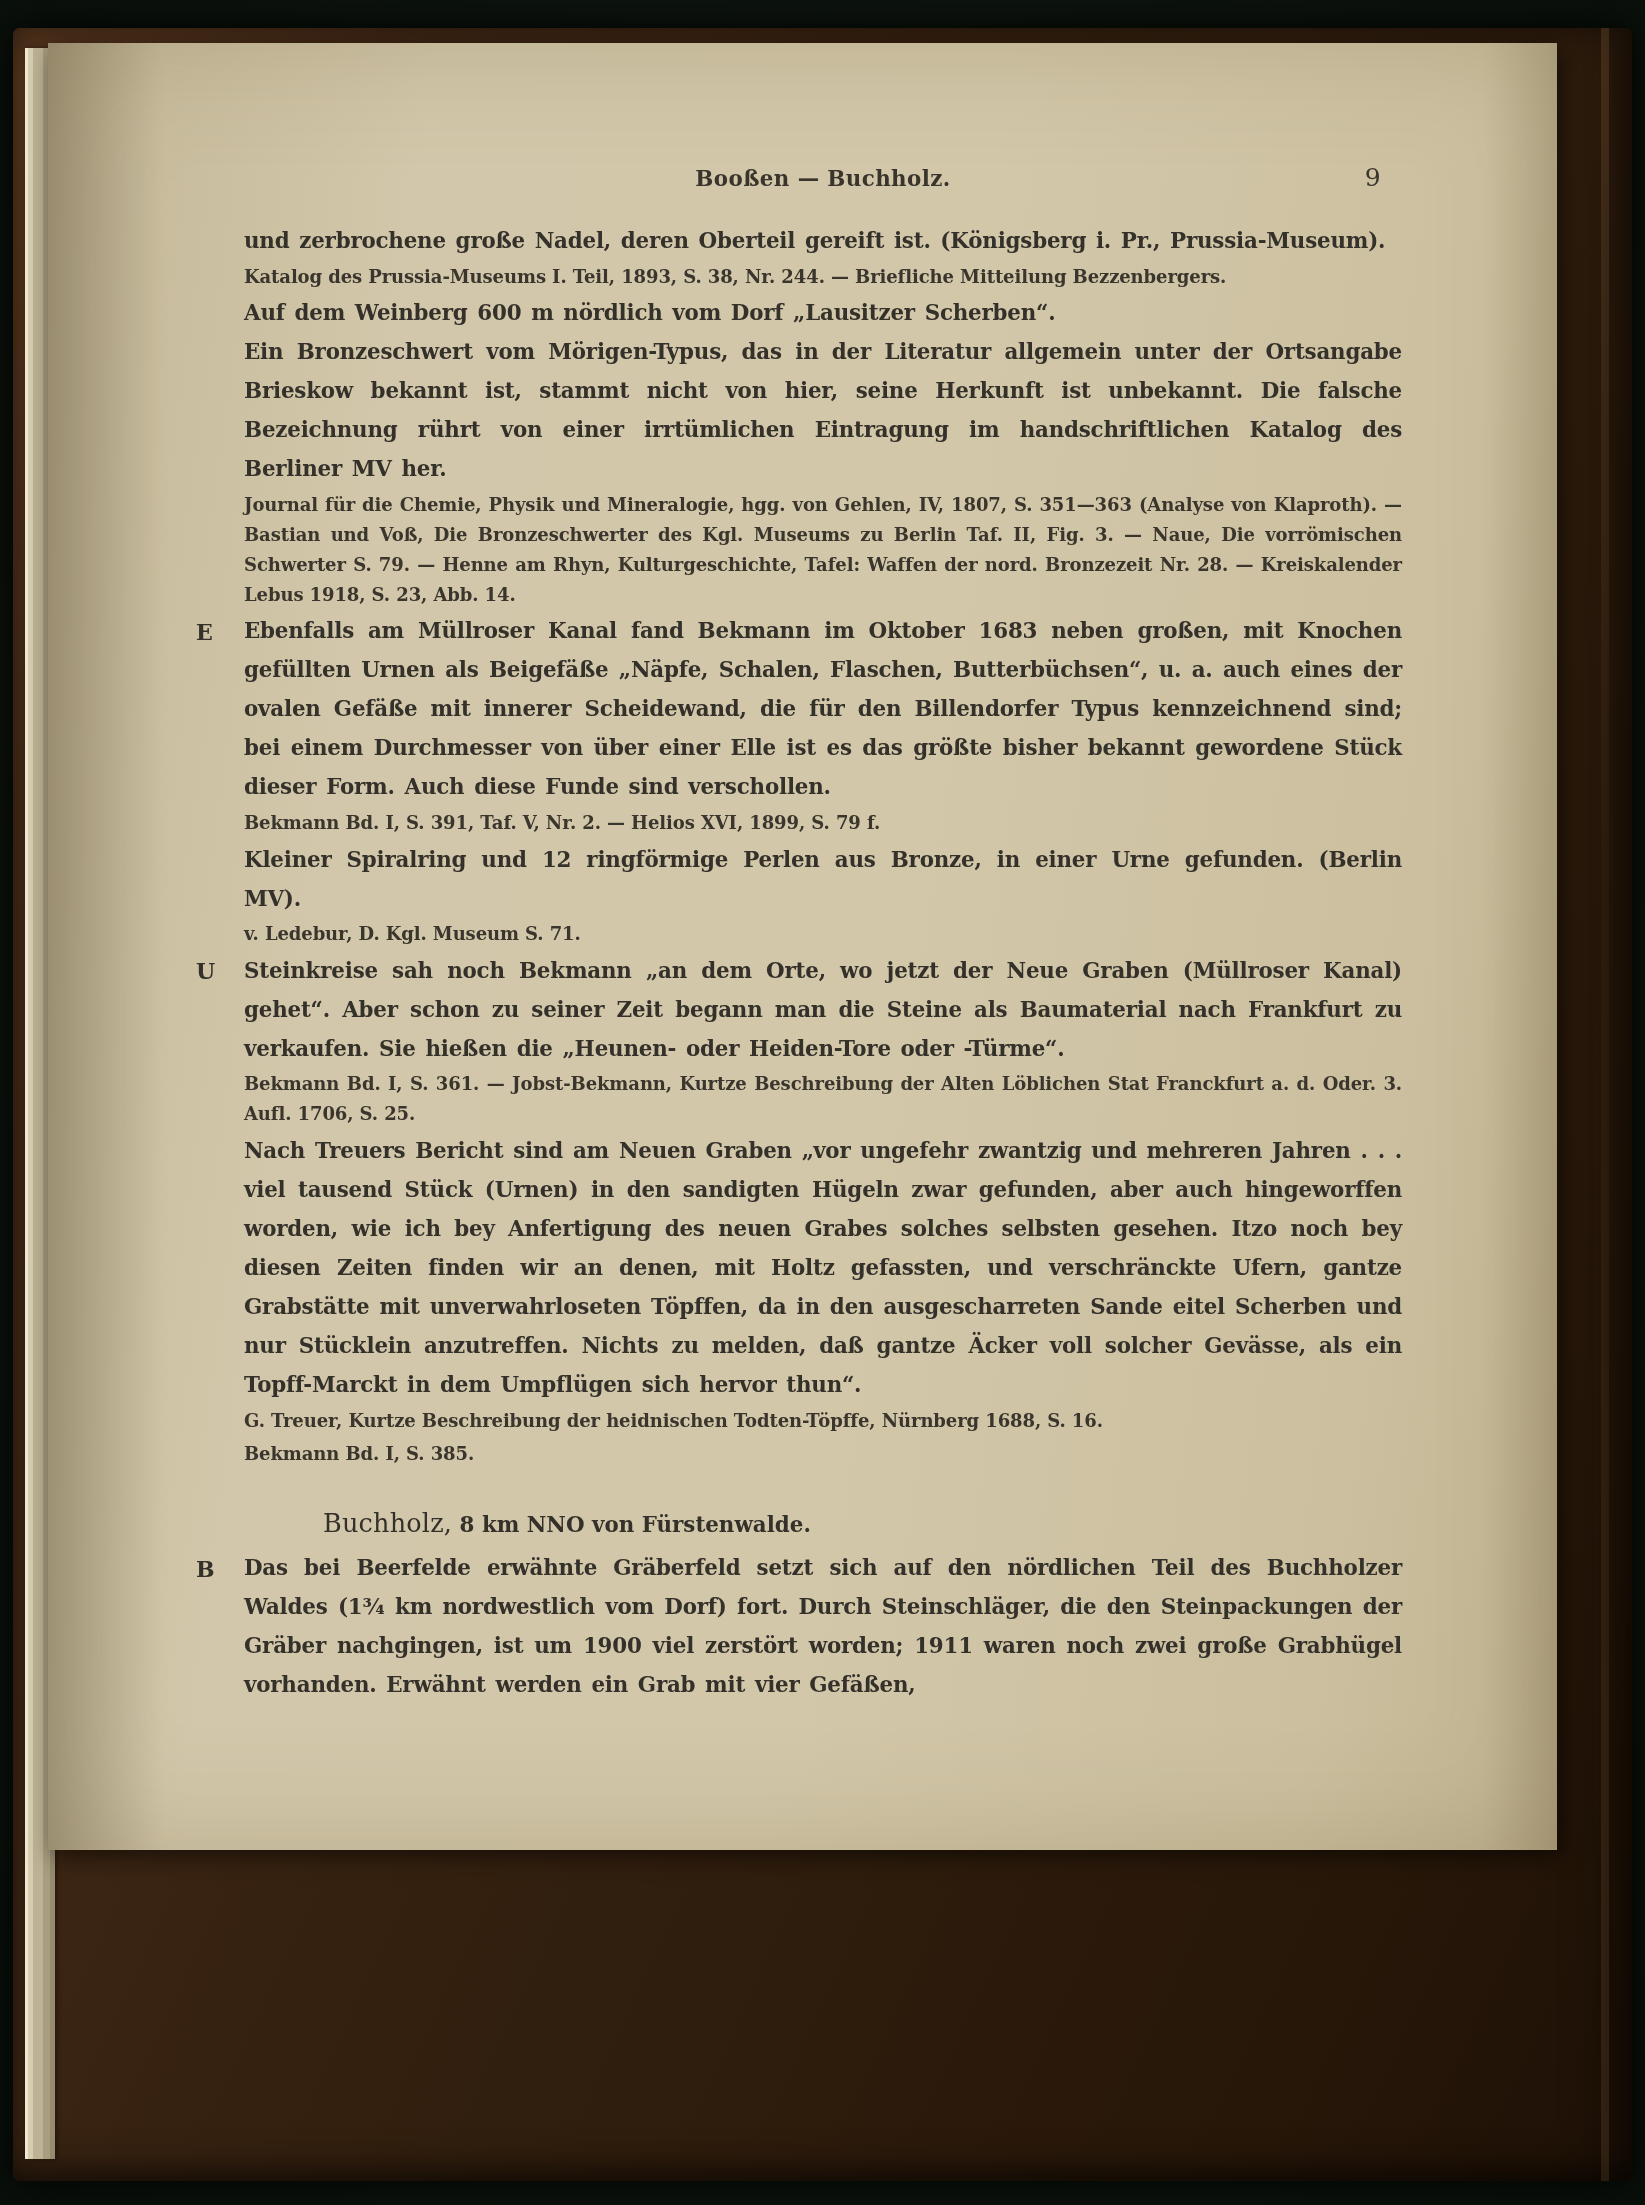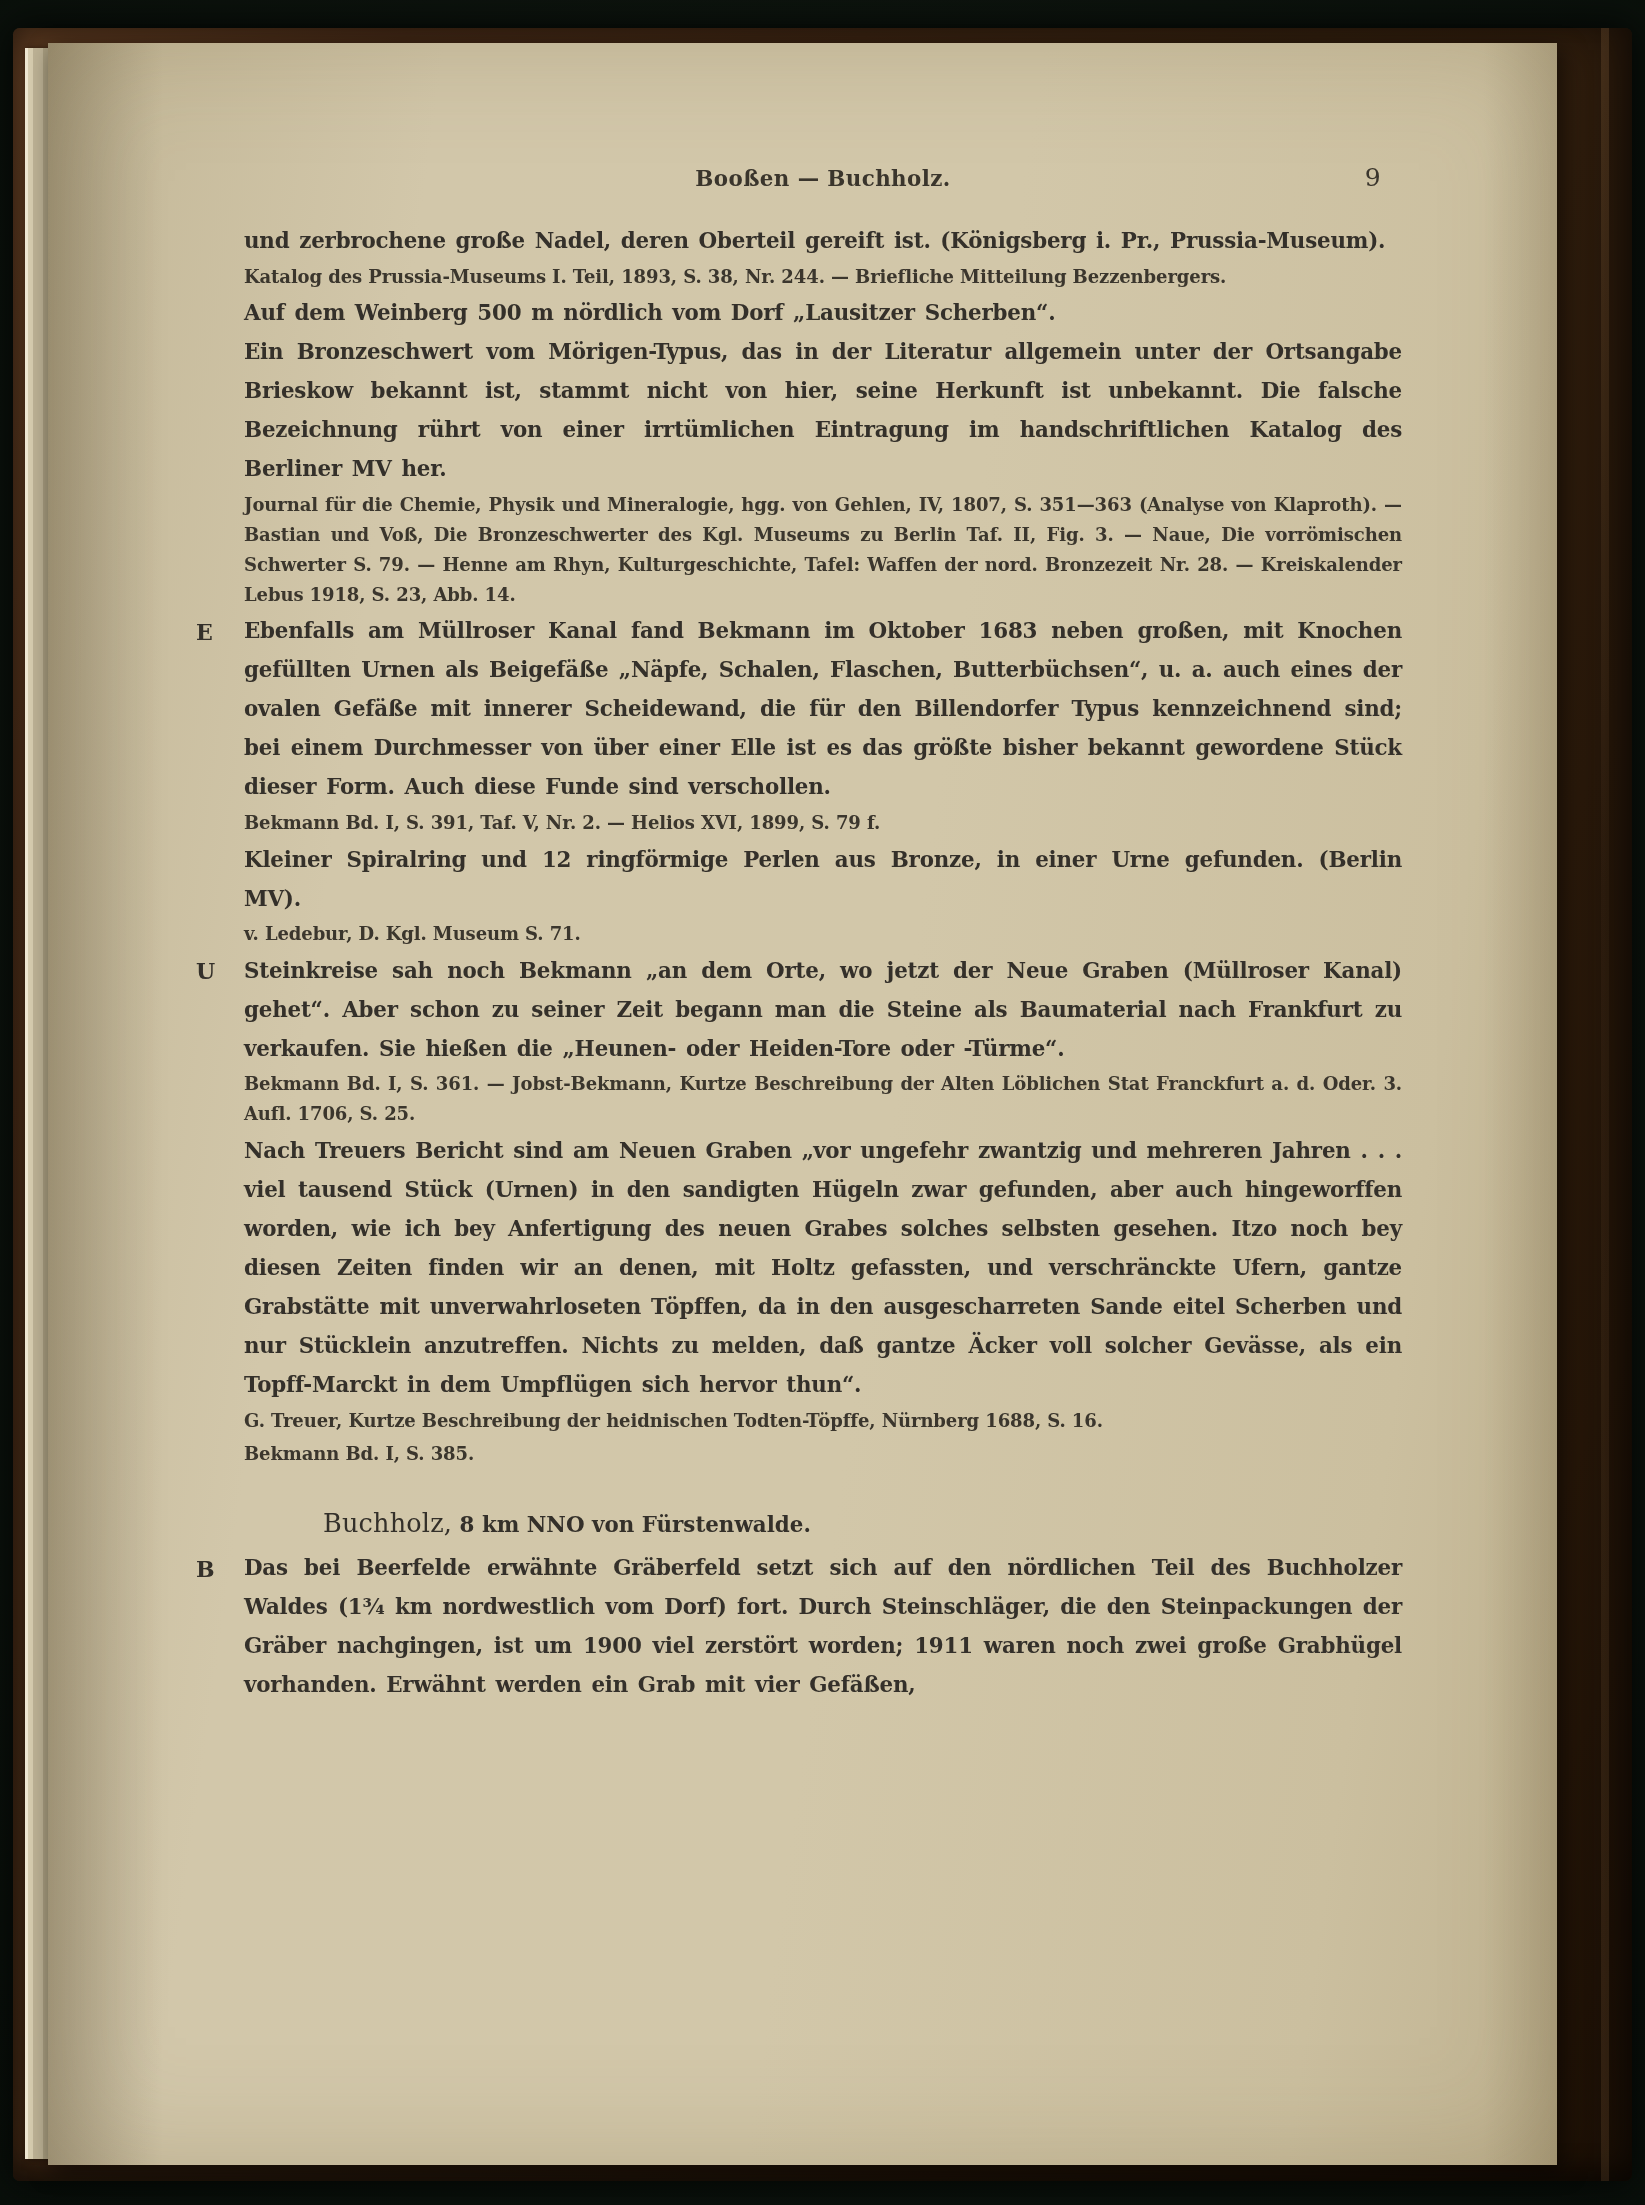--- a/index.html
+++ b/index.html
@@ -16,21 +16,21 @@
   .leather::after{
     content:"";position:absolute;right:23px;top:0;width:8.2px;height:100%;
     background:linear-gradient(180deg,rgba(190,140,90,.18),rgba(190,140,90,.05) 40%,rgba(190,140,90,.15));
   }
   .page-stack{
     position:absolute;left:25px;top:48px;width:30px;height:2111px;
     background:linear-gradient(90deg,#efe7d2 0 3.3px,#d6ccaf 3.3px 8.2px,#bdb295 8.2px 18px,#a89d7f 18px 25px,#968b6e 25px);
     box-shadow:1.6px 0 5px rgba(0,0,0,.45);
   }
   .page{
-    position:absolute;left:48px;top:43px;width:1509px;height:2122px;
+    position:absolute;left:48px;top:43px;width:1509px;height:1807px;
     background:linear-gradient(98deg,#c3b797 0%,#d2c7aa 22%,#d2c7a9 55%,#cbbf9f 85%,#c0b391 100%);
     box-shadow:inset 0 0 115px rgba(120,100,60,.28), 5px 6.6px 21.4px rgba(0,0,0,.55);
     color:#34302a;
   }
   .gutter-shade{
     position:absolute;left:0;top:0;width:115px;height:100%;
     background:linear-gradient(90deg,rgba(70,58,36,.28),rgba(70,58,36,0));
     pointer-events:none;
   }
   .edge-shade{
@@ -69,21 +69,21 @@
       <span class="page-number">9</span>
     </div>
 
     <div class="para body">
       <span>und zerbrochene große Nadel, deren Oberteil gereift ist. (Königsberg i. Pr., Prussia-Museum).</span>
     </div>
     <div class="para ref">
       <span>Katalog des Prussia-Museums I. Teil, 1893, S. 38, Nr. 244. — Briefliche Mitteilung Bezzenbergers.</span>
     </div>
     <div class="para body">
-      <span>Auf dem Weinberg 500 m nördlich vom Dorf „Lausitzer Scherben“.</span>
+      <span>Auf dem Weinberg 600 m nördlich vom Dorf „Lausitzer Scherben“.</span>
     </div>
     <div class="para body">
       <span>Ein Bronzeschwert vom Mörigen-Typus, das in der Literatur allgemein unter der Ortsangabe Brieskow bekannt ist, stammt nicht von hier, seine Herkunft ist unbekannt. Die falsche Bezeichnung rührt von einer irrtümlichen Eintragung im handschriftlichen Katalog des Berliner MV her.</span>
     </div>
     <div class="para ref">
       <span>Journal für die Chemie, Physik und Mineralogie, hgg. von Gehlen, IV, 1807, S. 351—363 (Analyse von Klaproth). — Bastian und Voß, Die Bronzeschwerter des Kgl. Museums zu Berlin Taf. II, Fig. 3. — Naue, Die vorrömischen Schwerter S. 79. — Henne am Rhyn, Kulturgeschichte, Tafel: Waffen der nord. Bronzezeit Nr. 28. — Kreiskalender Lebus 1918, S. 23, Abb. 14.</span>
     </div>
     <div class="para body">
       <span class="margin-letter">E</span>
       <span>Ebenfalls am Müllroser Kanal fand Bekmann im Oktober 1683 neben großen, mit Knochen gefüllten Urnen als Beigefäße „Näpfe, Schalen, Flaschen, Butterbüchsen“, u. a. auch eines der ovalen Gefäße mit innerer Scheidewand, die für den Billendorfer Typus kennzeichnend sind; bei einem Durchmesser von über einer Elle ist es das größte bisher bekannt gewordene Stück dieser Form. Auch diese Funde sind verschollen.</span>

